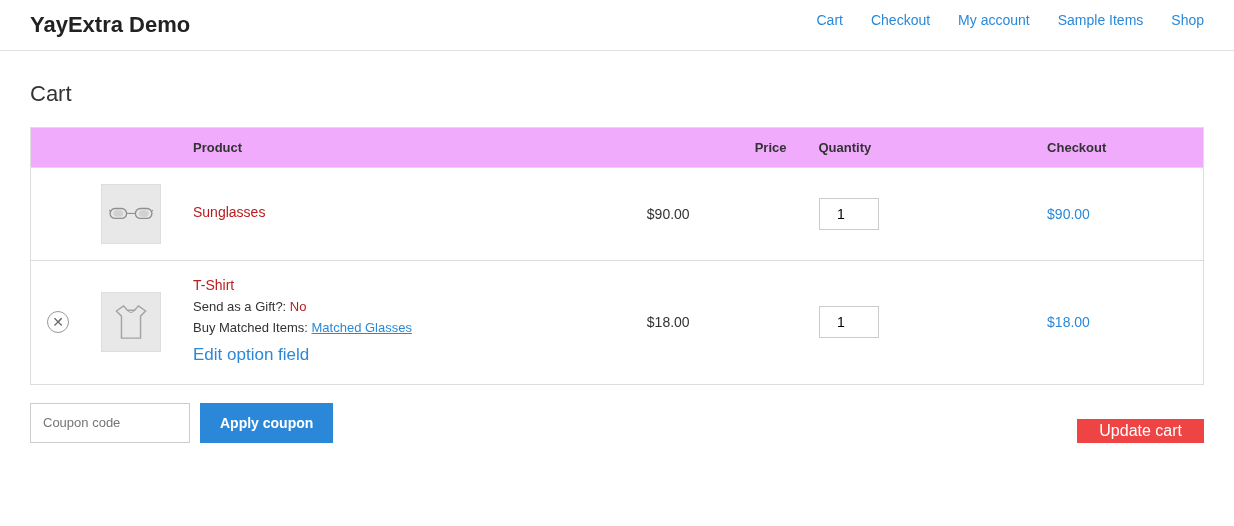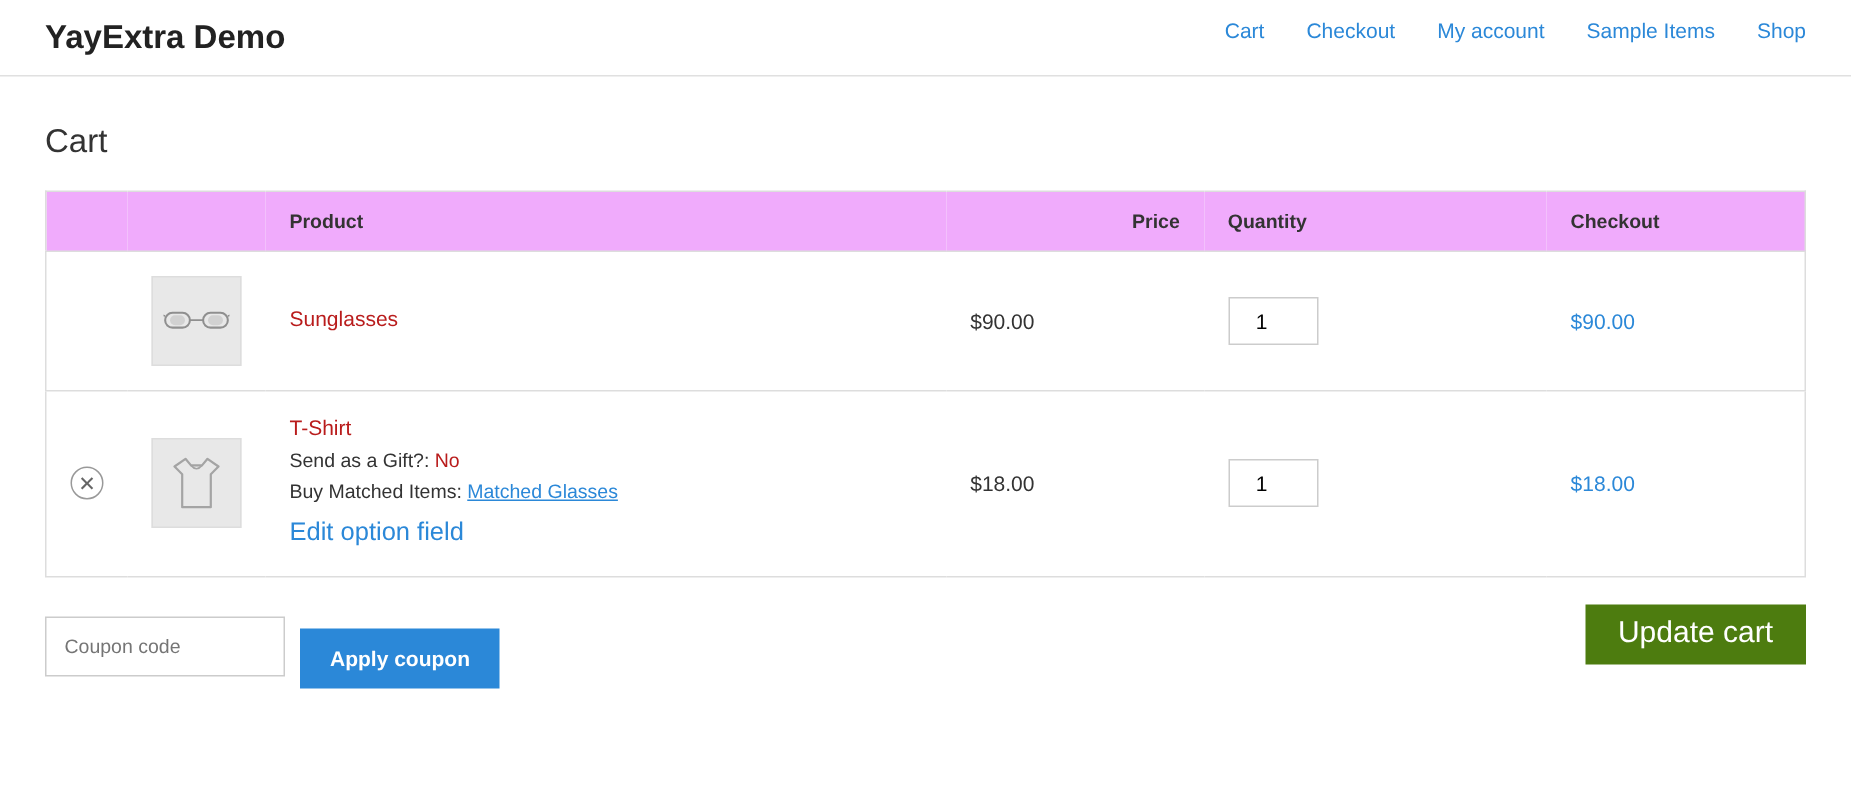--- a/index.html
+++ b/index.html
@@ -137,21 +137,21 @@
       height: 32px;
       border: 1px solid #ccc;
       text-align: center;
       font-size: 14px;
       padding: 4px;
     }
 
     
     .coupon-row {
       display: flex;
-      align-items: flex-start;
+      align-items: flex-end;
       justify-content: space-between;
       padding: 16px 0 0 0;
       margin-top: 2px;
     }
     .coupon-left {
       display: flex;
       align-items: center;
       gap: 10px;
     }
     .coupon-input {
@@ -164,30 +164,29 @@
     }
     .apply-btn {
       height: 40px;
       padding: 0 20px;
       background: #2b88d8;
       color: #fff;
       border: none;
       font-size: 14px;
       font-weight: bold;
       cursor: pointer;
-      margin-top: 16px;
     }
 
     .update-btn {
-      height: 40px;
+      height: 24px;
       padding: 0 22px;
-      background: #4d7c0f;
+      background: #ef4444;
       color: #fff;
       border: none;
-      font-size: 20px;
+      font-size: 16px;
       cursor: pointer;
     }
 
     .col-thumb { width: 80px; text-align: center; }
   </style>
 </head>
 <body>
 
 <header class="header">
   <div class="site-title">YayExtra Demo</div>

